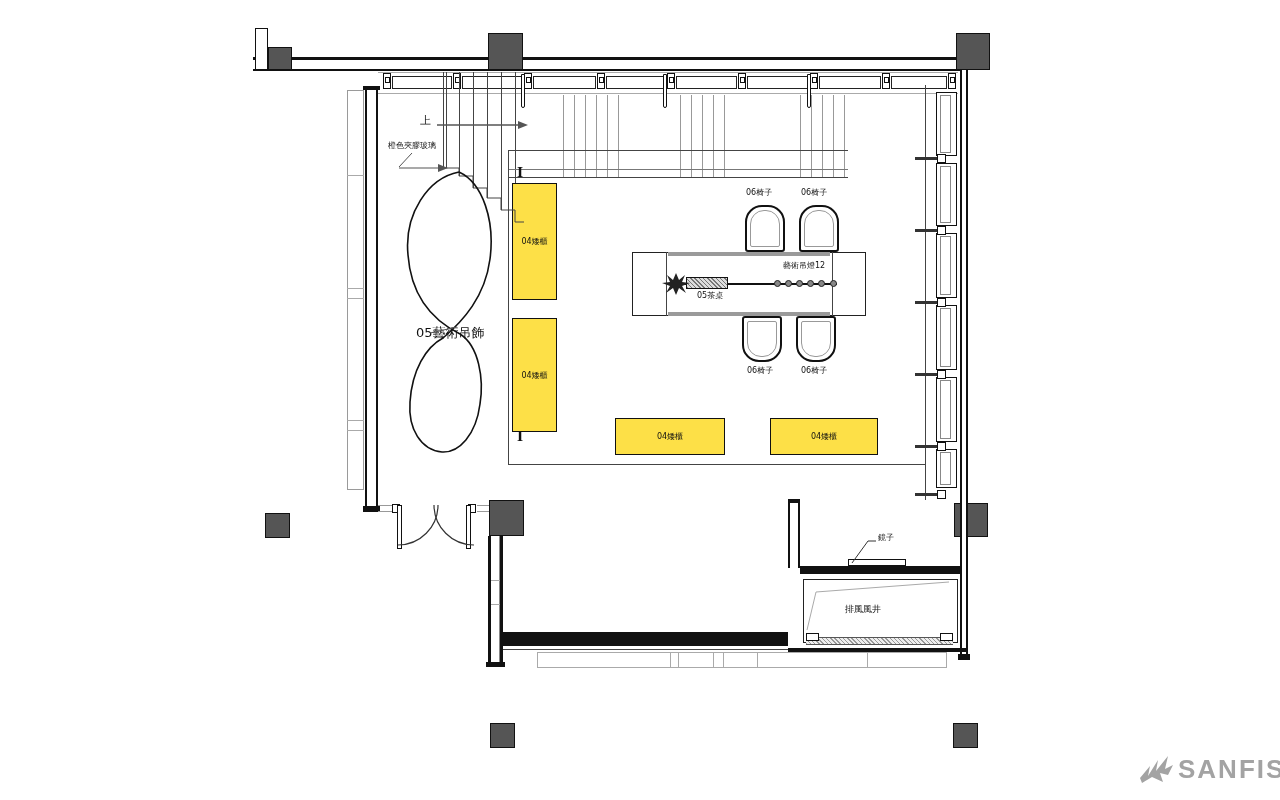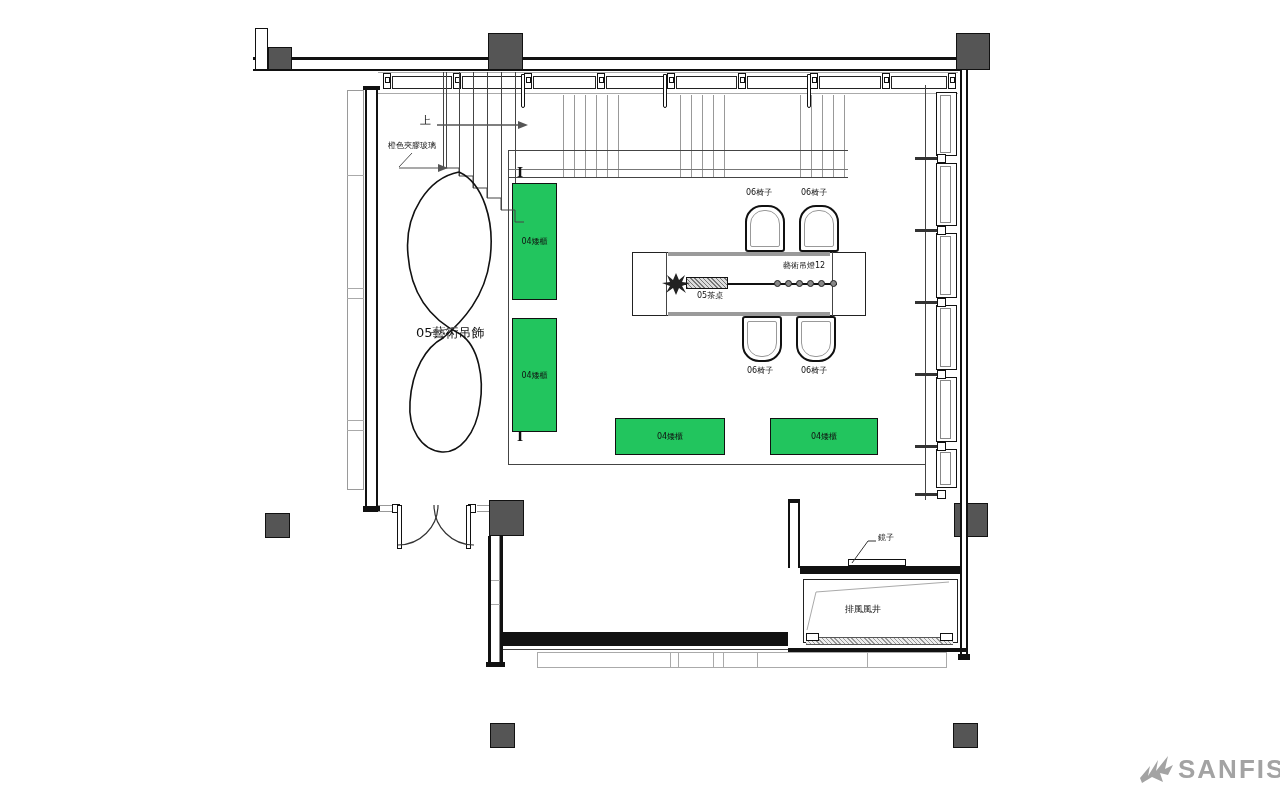--- a/index.html
+++ b/index.html
@@ -16,21 +16,21 @@
   .beam{box-sizing:border-box;background:#fff;border-top:3px solid #111;border-bottom:2px solid #111;}
   .post{box-sizing:border-box;background:#fff;border:1.5px solid #111;}
   .post span{position:absolute;left:1px;top:3px;width:3px;height:4px;border:1px solid #111;}
   .tpanel{box-sizing:border-box;background:#fff;border:1px solid #222;height:13px;top:76px;}
   .pin{box-sizing:border-box;background:#fff;border:1px solid #111;border-radius:0 0 3px 3px;width:4px;height:34px;top:74px;}
   .hang{background:repeating-linear-gradient(90deg,#999 0 1px,transparent 1px 11px);}
   .rwp{box-sizing:border-box;background:#fff;border:1px solid #111;left:936px;width:21px;}
   .rwp i{position:absolute;left:3px;top:2px;bottom:2px;width:9px;border:1px solid #888;display:block;}
   .rwlock-bar{background:#333;height:3px;width:22px;left:915px;}
   .rwlock-sq{box-sizing:border-box;background:#fff;border:1.5px solid #111;width:9px;height:9px;left:937px;}
-  .cab{box-sizing:border-box;border:1.5px solid #111;background:#22c55e;display:flex;align-items:center;justify-content:center;}
+  .cab{box-sizing:border-box;border:1.5px solid #111;background:#fde047;display:flex;align-items:center;justify-content:center;}
   .chair{box-sizing:border-box;position:absolute;width:40px;border:2px solid #111;background:#fff;}
   .chair.up{border-radius:17px 17px 3px 3px;height:47px;}
   .chair.down{border-radius:3px 3px 17px 17px;height:46px;}
   .chair em{position:absolute;inset:3px;border:1px solid #999;display:block;}
   .chair.up em{border-radius:14px 14px 2px 2px;}
   .chair.down em{border-radius:2px 2px 14px 14px;}
   .plight{position:absolute;width:7px;height:7px;border-radius:50%;background:#888;border:1px solid #222;top:280px;box-sizing:border-box;}
   .grille{background:repeating-linear-gradient(45deg,#999 0 1px,#eee 1px 3px);border-top:1px solid #555;border-bottom:1px solid #555;box-sizing:border-box;}
   .teapot{background:repeating-linear-gradient(45deg,#777 0 1px,#ddd 1px 3px);border:1px solid #111;box-sizing:border-box;}
   .gline{background:#aaa;}

